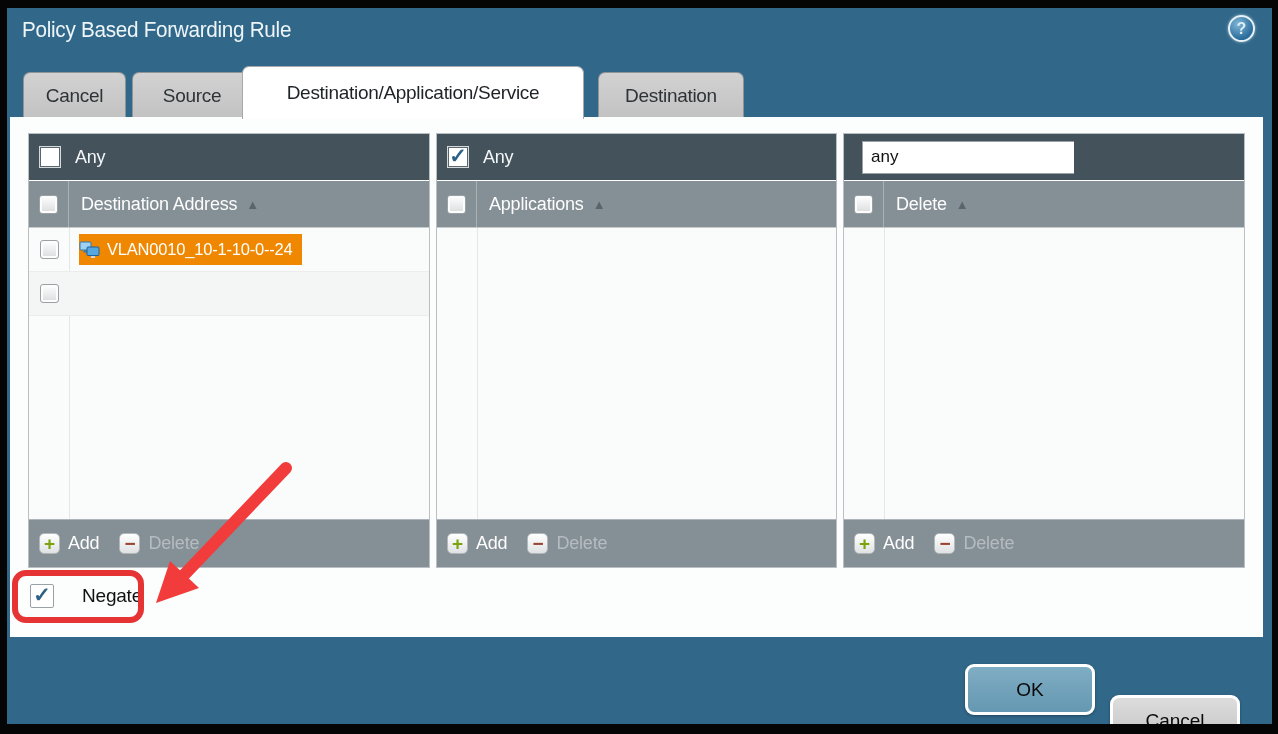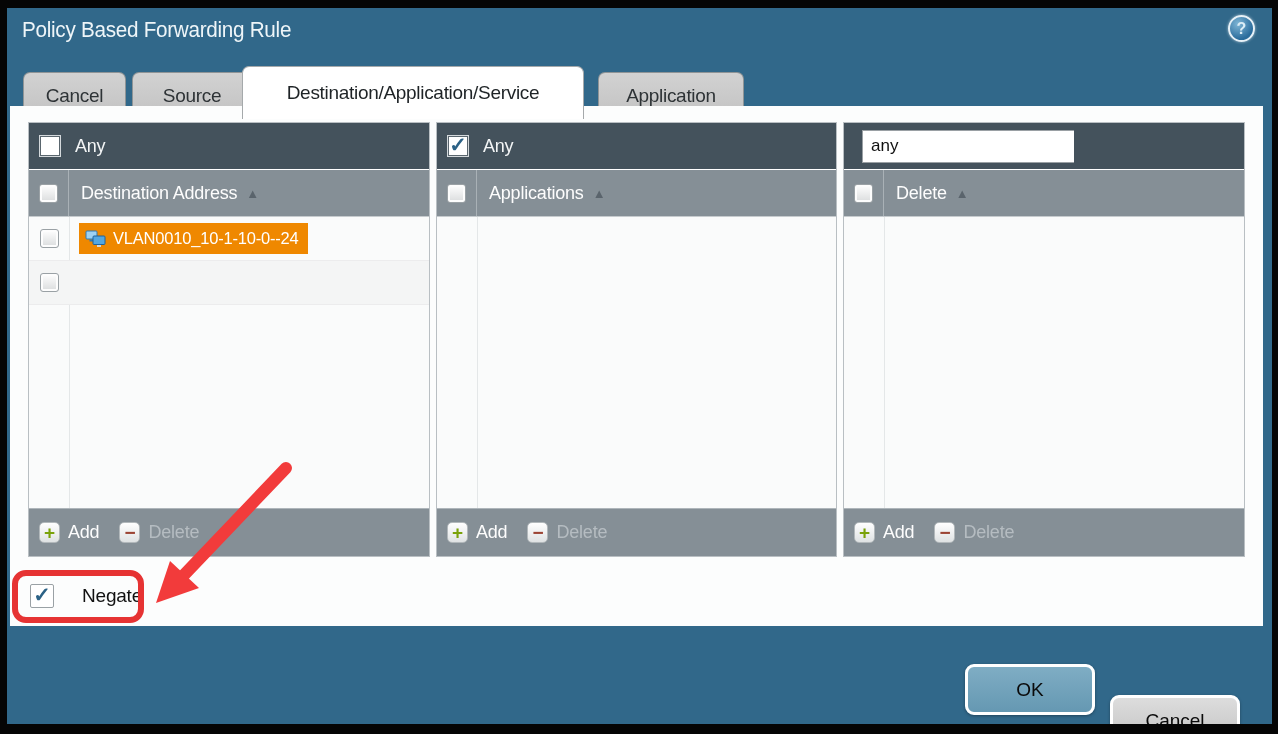--- a/index.html
+++ b/index.html
@@ -20,21 +20,21 @@
   .help span { color:#dcedf6; font-size:16px; font-weight:bold; line-height:1; }
 
   
   .tab { position:absolute; top:72px; height:46px; background:linear-gradient(#d2d2d2,#c2c2c2);
     border:1px solid #8f9496; border-bottom:none; border-radius:7px 7px 0 0;
     display:flex; align-items:center; justify-content:center;
     font-size:19px; color:#2e3336; letter-spacing:-0.3px; cursor:pointer; z-index:5; }
   .tab.active { background:#fff; top:66px; height:53px; z-index:12; color:#1e2326; border-color:#a5a9ab; }
 
   
-  .panel { position:absolute; left:10px; top:106px; width:1253px; height:520px; background:#fcfdfd; z-index:10; }
+  .panel { position:absolute; left:10px; top:117px; width:1253px; height:520px; background:#fcfdfd; z-index:10; }
 
   
   .col { position:absolute; top:16px; height:435px; display:flex; flex-direction:column;
     border:1px solid #b9bfc3; }
   .col1 { left:18px;  width:402px; }
   .col2 { left:426px; width:401px; }
   .col3 { left:833px; width:402px; }
 
   .any-bar { height:46px; background:#44525c; display:flex; align-items:center; padding-left:10px; flex:none; }
   .any-label { color:#f3f5f6; font-size:18px; margin-left:14px; letter-spacing:-0.2px; }
@@ -46,21 +46,21 @@
   .sub-label { color:#fdfdfd; font-size:18px; margin-left:12px; letter-spacing:-0.2px; }
   .sort-arrow { color:#5a646c; font-size:13px; margin-left:9px; }
 
   .body { flex:1; background:#fafbfb; position:relative; overflow:hidden; border-top:1px solid #c6cbce; }
   .body::before { content:""; position:absolute; left:40px; top:0; bottom:0; width:1px; background:#e4e7e8; }
 
   .row { height:44px; display:flex; align-items:center; border-bottom:1px solid #ececed; position:relative; }
   .row:nth-child(even) { background:#f4f5f5; }
   .row-cbcell { width:40px; display:flex; align-items:center; justify-content:center; flex:none; }
   .chip { display:inline-flex; align-items:center; height:31px; background:#ef8800; color:#fff;
-    font-size:16.5px; padding:0 10px 0 6px; margin-left:10px; gap:7px; letter-spacing:-0.2px; }
+    font-size:16.5px; padding:0 10px 0 0; margin-left:10px; gap:7px; letter-spacing:-0.2px; }
 
   .footer-bar { height:48px; background:#858f96; display:flex; align-items:center; padding-left:10px;
     gap:20px; flex:none; border-top:1px solid #aeb5ba; }
   .tool-btn { display:flex; align-items:center; gap:8px; cursor:pointer; }
   .tool-btn .lbl { color:#fdfdfd; font-size:18px; letter-spacing:-0.2px;text-align:right; }
   .tool-btn.disabled { cursor:default; }
   .tool-btn.disabled .lbl { color:#b5bcc1; }
   .icon-sq { width:21px; height:21px; border-radius:5px; background:linear-gradient(#ffffff,#dfe2e3);
     border:1px solid #b2b8bb; display:flex; align-items:center; justify-content:center;
     font-weight:bold; line-height:1; }
@@ -103,21 +103,21 @@
 <div class="stage">
 
   <div class="title">Policy Based Forwarding Rule</div>
   <div class="help">
       <span>?</span>
     </div>
 
   <div class="tab" style="left:23px; width:103px;">Cancel</div>
   <div class="tab" style="left:132px; width:120px;text-align:right;">Source</div>
   <div class="tab active" style="left:242px; width:342px;text-align:center;">Destination/Application/Service</div>
-  <div class="tab" style="left:598px; width:146px;">Application</div>
+  <div class="tab" style="left:598px; width:146px;">Destination</div>
 
   <div class="panel">
 
     <div class="col col1">
       <div class="any-bar">
         <span class="cb cb-large"></span>
         <span class="any-label">Any</span>
       </div>
       <div class="sub-bar">
         <span class="sub-cbcell">

